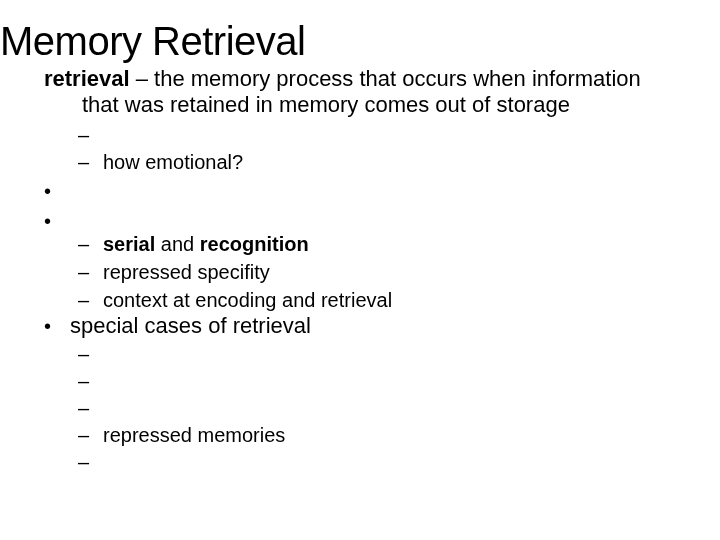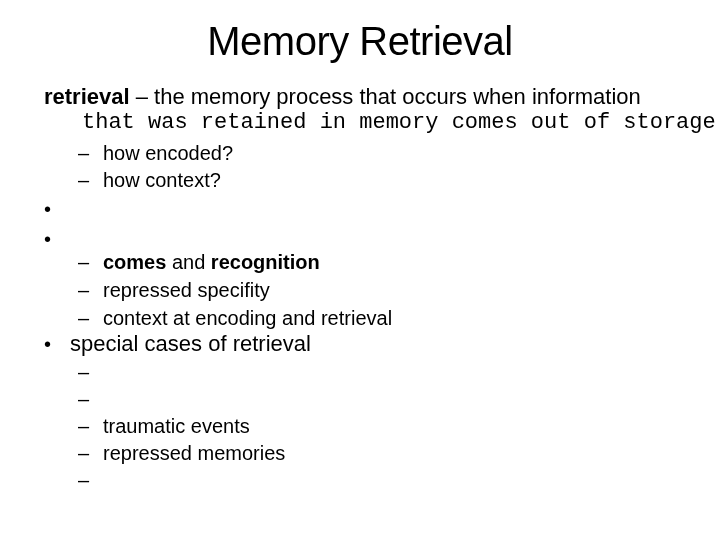--- a/index.html
+++ b/index.html
@@ -17,39 +17,37 @@
   }
   .slide {
     width: 720px;
     height: 540px;
     background: #ffffff;
   }
   .title {
     padding-top: 16px;
     font-size: 40px;
     line-height: 50px;
-    text-align: center;
+    text-align: left;
     font-weight: 400;
     letter-spacing: -0.5px;
     white-space: nowrap;
   }
   
   .def {
-    margin-top: 18px;
     font-size: 22px;
     line-height: 26px;
   }
   .def-line1 {
     margin-left: 44px;
     white-space: nowrap;
   }
   .def-line2 {
     margin-left: 82px;
     white-space: nowrap;
-    font-family: Liberation Mono, monospace;
   }
   .b { font-weight: 700; }
   
   .row {
     display: flex;
     align-items: baseline;
     white-space: nowrap;
   }
   .marker {
     flex: 0 0 auto;
@@ -103,41 +101,40 @@
   <div class="def">
     <div class="def-line1">
       <span class="b">retrieval</span><span> – the memory process that occurs when information</span>
     </div>
     <div class="def-line2">that was retained in memory comes out of storage</div>
   </div>
 
   <div class="grp-how">
     <div class="row">
       <span class="marker">–</span>
-        <span>how encoded?</span>
     </div>
     <div class="row">
       <span class="marker">–</span>
-        <span>how context?</span>
+        <span>how emotional?</span>
     </div>
   </div>
 
   <div class="grp-main">
     <div class="row">
       <span class="marker">•</span>
     </div>
     <div class="row">
       <span class="marker">•</span>
     </div>
   </div>
 
   <div class="grp-sub3">
     <div class="row">
       <span class="marker">–</span>
-        <span><span class="b">comes</span><span> and </span><span class="b">recognition</span></span>
+        <span><span class="b">serial</span><span> and </span><span class="b">recognition</span></span>
     </div>
     <div class="row">
       <span class="marker">–</span>
         <span>repressed specifity</span>
     </div>
     <div class="row">
       <span class="marker">–</span>
         <span>context at encoding and retrieval</span>
     </div>
   </div>
@@ -151,21 +148,20 @@
 
   <div class="grp-sub4">
     <div class="row">
       <span class="marker">–</span>
     </div>
     <div class="row">
       <span class="marker">–</span>
     </div>
     <div class="row">
       <span class="marker">–</span>
-        <span>traumatic events</span>
     </div>
     <div class="row">
       <span class="marker">–</span>
         <span>repressed memories</span>
     </div>
     <div class="row">
       <span class="marker">–</span>
     </div>
   </div>
 

